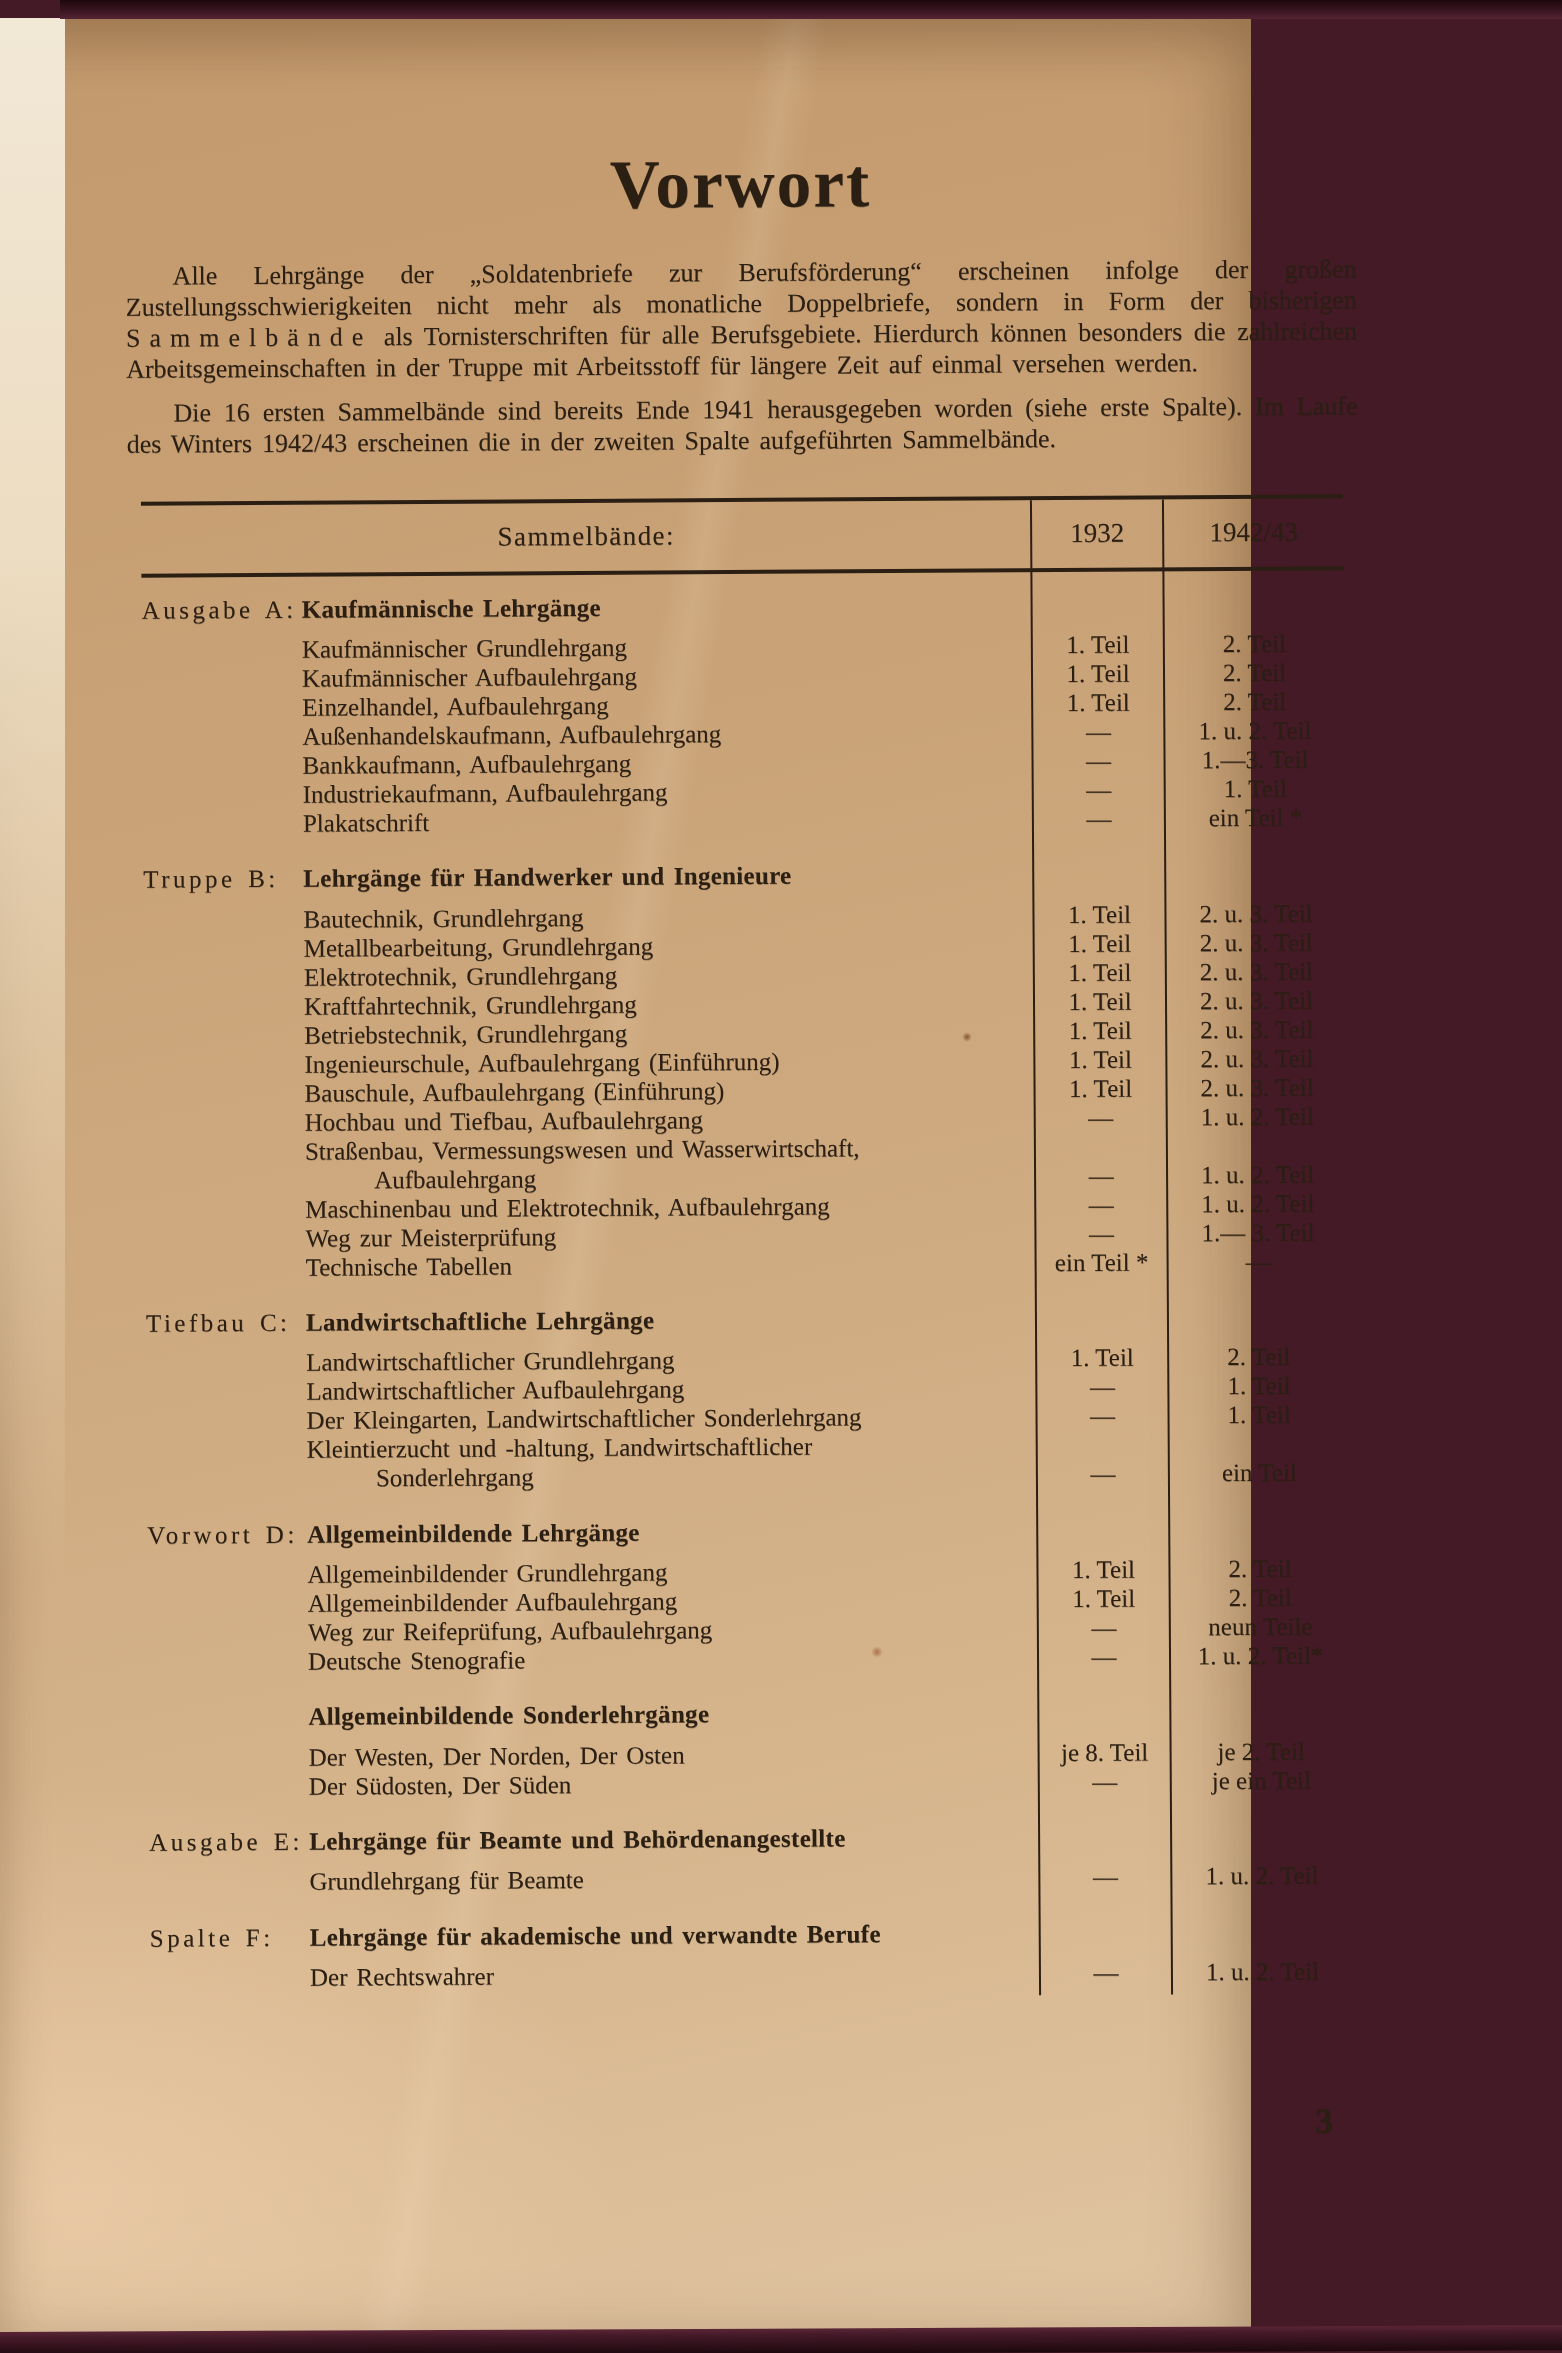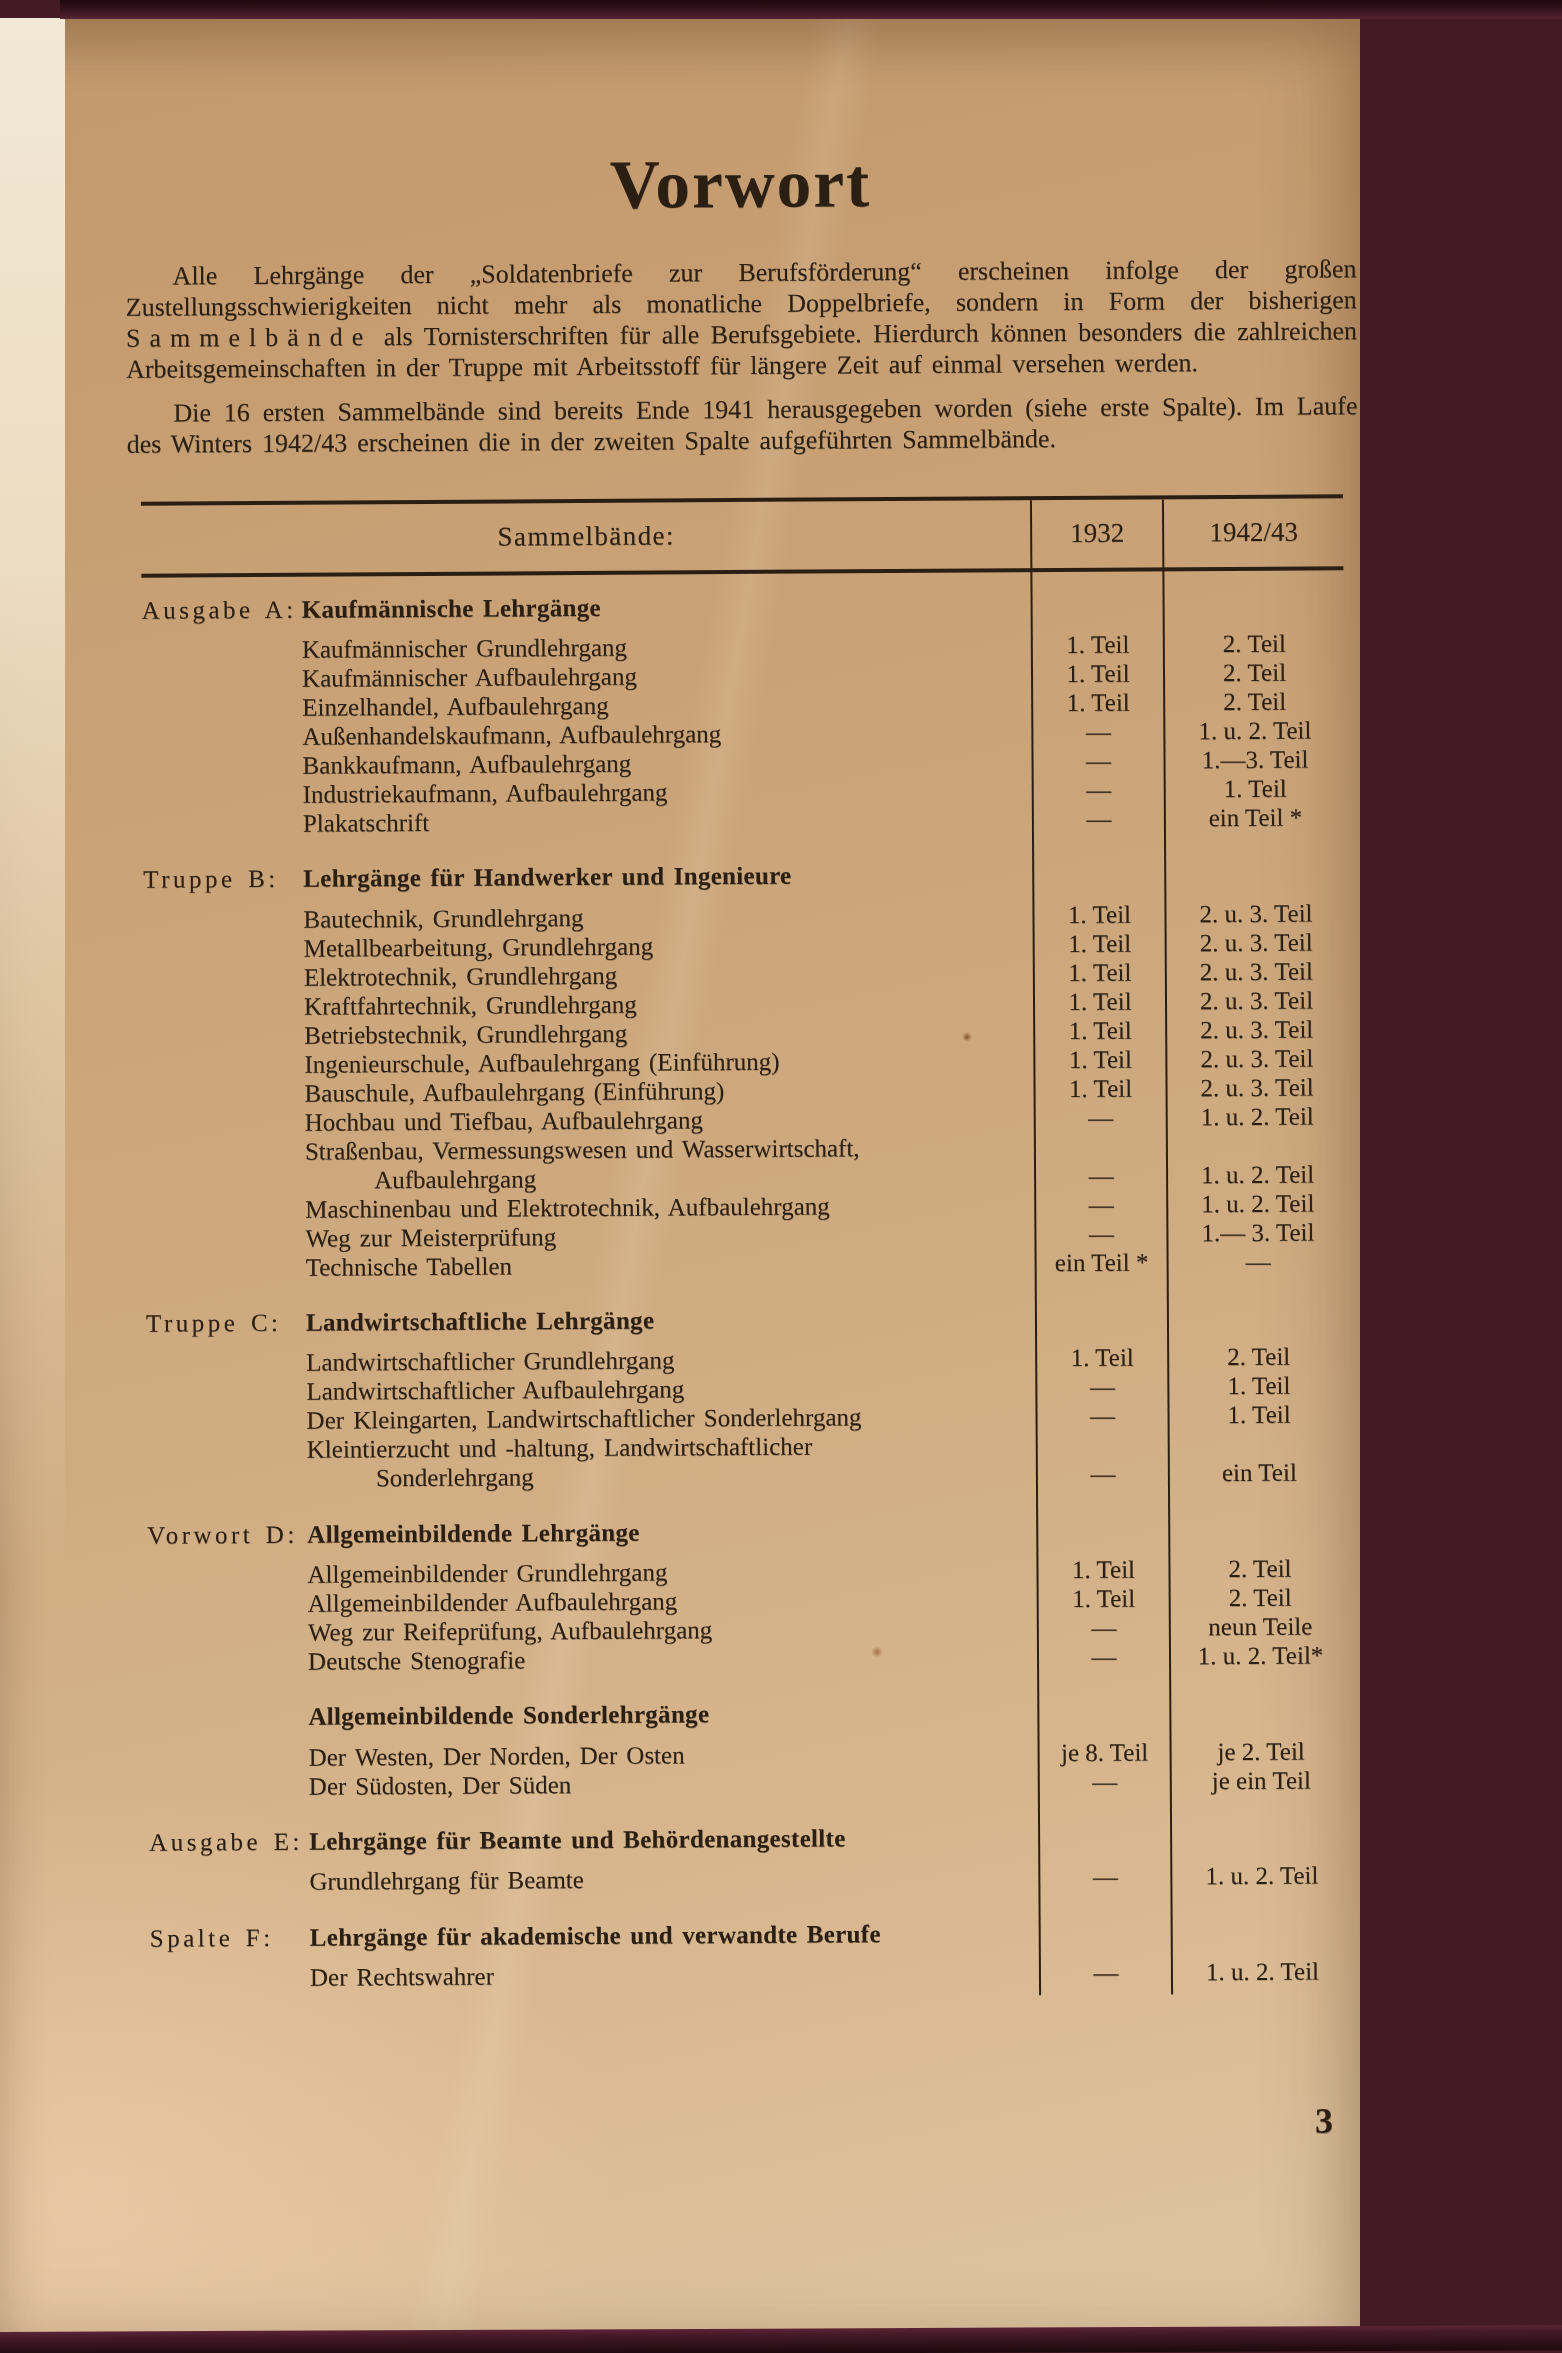--- a/index.html
+++ b/index.html
@@ -2,21 +2,21 @@
 <html style="--paper: #cba47c; --ink: #2b1f14; --binding: #431a26;font-size:11px"><head>
 <meta charset="utf-8">
 <style>
   html,body{margin:0;padding:0;background:#140a0d;}
   .stage{
     position:relative;width:1562px;height:2354px;overflow:hidden;
     background:var(--binding,#431a26);
     font-family:"Liberation Serif","DejaVu Serif",serif;
   }
   .page{
-    position:absolute;left:0;top:18px;width:1360px;height:2315px;
+    position:absolute;left:0;top:18px;width:1251px;height:2315px;
     background:
       radial-gradient(903px 695px at 6% 94%, rgba(243,210,176,0.55), rgba(243,210,176,0) 60%),
       radial-gradient(7px 7px at 967px 1019px, rgba(110,55,20,0.75), rgba(110,55,20,0) 70%),
       radial-gradient(8.3px 8.3px at 877px 1634px, rgba(140,70,30,0.6), rgba(140,70,30,0) 70%),
       linear-gradient(100deg, rgba(0,0,0,0) 46%, rgba(255,240,215,0.12) 48%, rgba(0,0,0,0) 50%),
       linear-gradient(168deg, #c2996c 0%, #c9a277 30%, #cfab81 55%, #d8b890 80%, #e0c5a2 100%);
     box-shadow: inset 0 24px 49px rgba(60,30,10,0.22), inset -38px 0 69px rgba(60,30,10,0.13);
   }
   .prev-edge{
     position:absolute;left:0;top:0;width:65px;height:1564px;
@@ -215,21 +215,21 @@
               <div class="vcell">1.— 3. Teil</div>
             </div>
             <div class="trow item-row">
               <div class="ncell">
                 <div class="nline">Technische Tabellen</div>
               </div>
               <div class="vcell">ein Teil *</div>
               <div class="vcell">—</div>
             </div>
             <div class="trow heading-row">
-              <div class="ncell"><span class="slabel">Truppe C:</span><span class="stitle">Landwirtschaftliche Lehrgänge</span></div>
+              <div class="ncell"><span class="slabel">Tiefbau C:</span><span class="stitle">Landwirtschaftliche Lehrgänge</span></div>
               <div class="vcell"></div>
               <div class="vcell"></div>
             </div>
             <div class="trow item-row">
               <div class="ncell">
                 <div class="nline">Landwirtschaftlicher Grundlehrgang</div>
               </div>
               <div class="vcell">1. Teil</div>
               <div class="vcell">2. Teil</div>
             </div>

